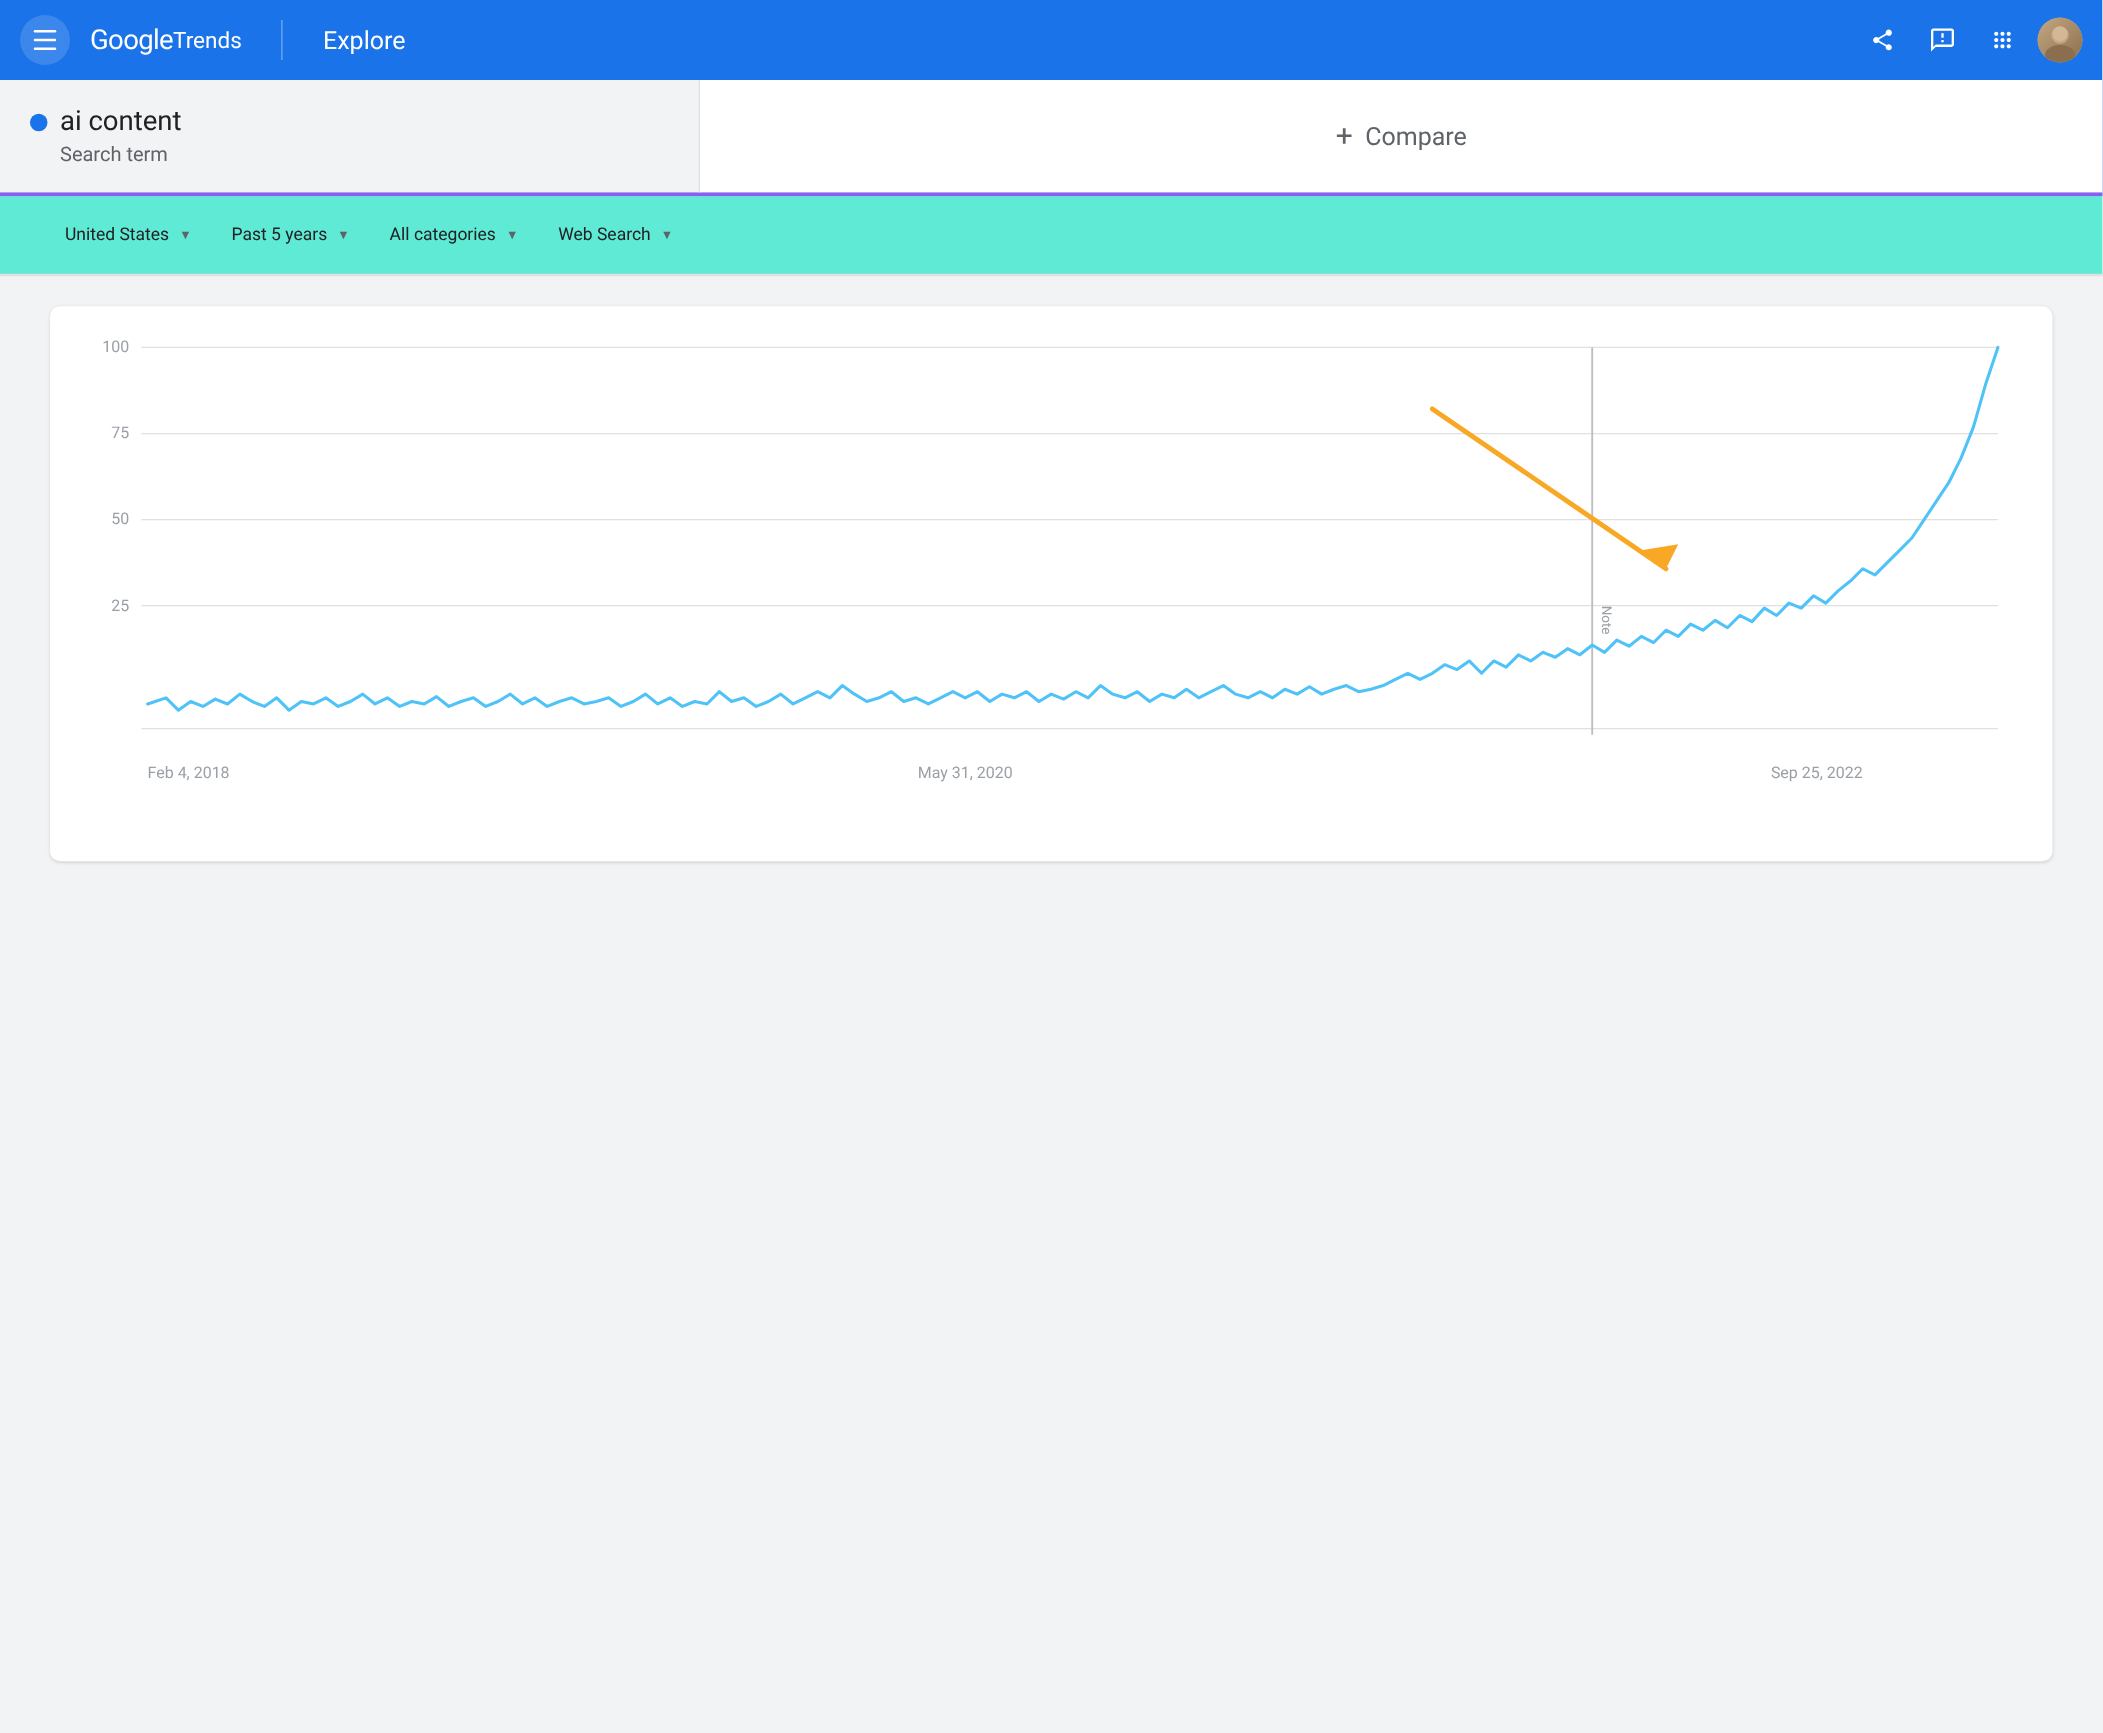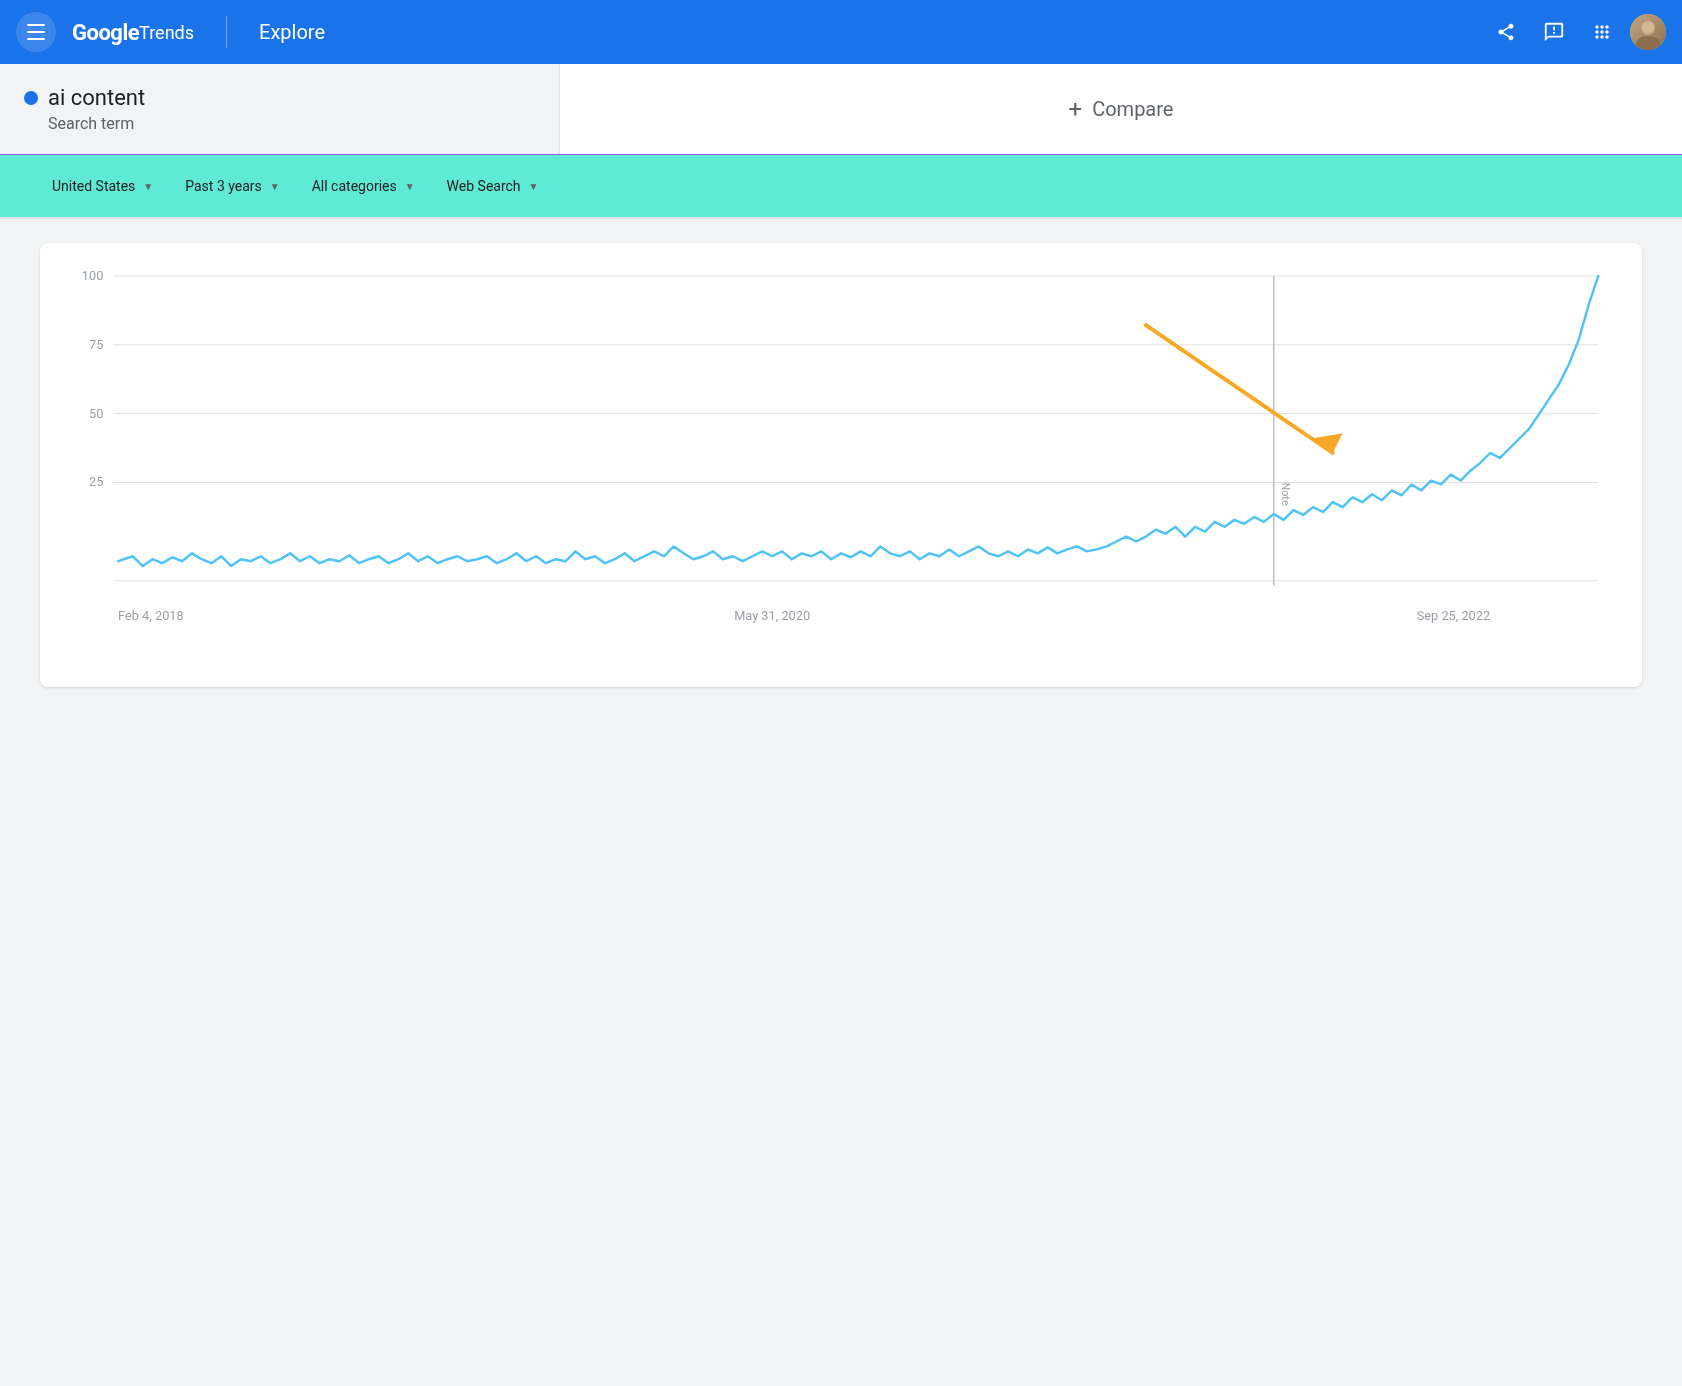--- a/index.html
+++ b/index.html
@@ -18,21 +18,21 @@
       width: 40px; height: 40px;
       border-radius: 50%;
       background: rgba(255,255,255,0.15);
       display: flex; align-items: center; justify-content: center;
       cursor: pointer;
       flex-shrink: 0;
     }
     .hamburger { display: flex; flex-direction: column; gap: 5px; }
     .hamburger span { display: block; width: 18px; height: 2px; background: white; border-radius: 1px; }
     .header-logo { display: flex; align-items: center; gap: 0; }
-    .logo-google { color: white; font-size: 22px; font-weight: 700; letter-spacing: -0.5px; }
+    .logo-google { color: white; font-size: 22px; font-weight: 400; letter-spacing: -0.5px; }
     .logo-trends { color: white; font-size: 18px; font-weight: 400; }
     .header-divider { width: 1px; height: 32px; background: rgba(255,255,255,0.4); margin: 0 16px; }
     .header-explore { color: white; font-size: 20px; font-weight: 400; flex: 1; }
     .header-actions { display: flex; align-items: center; gap: 8px; margin-left: auto; }
     .header-icon-btn {
       width: 40px; height: 40px;
       border-radius: 50%;
       display: flex; align-items: center; justify-content: center;
       cursor: pointer;
       color: white;
@@ -50,21 +50,21 @@
     .avatar-inner {
       width: 36px; height: 36px;
       border-radius: 50%;
       background: linear-gradient(135deg, #c4a882 0%, #8b6e4e 100%);
       display: flex; align-items: center; justify-content: center;
     }
 
     
     .search-area {
       background: #1d4ed8;
-      border-bottom: 1px solid #8b5cf6;
+      border-bottom: 3px solid #8b5cf6;
       padding: 0;
     }
     .search-row {
       display: flex;
       align-items: stretch;
       min-height: 90px;
     }
     .search-term-box {
       flex: 0 0 560px;
       padding: 20px 24px;
@@ -228,21 +228,21 @@
     </div>
   </div>
 </div>
 
 <div class="filters-row">
   <div class="filter-dropdown">
     <span>United States</span>
     <span class="filter-chevron">▼</span>
   </div>
   <div class="filter-dropdown">
-    <span>Past 3 years</span>
+    <span>Past 5 years</span>
     <span class="filter-chevron">▼</span>
   </div>
   <div class="filter-dropdown">
     <span>All categories</span>
     <span class="filter-chevron">▼</span>
   </div>
   <div class="filter-dropdown">
     <span>Web Search</span>
     <span class="filter-chevron">▼</span>
   </div>

